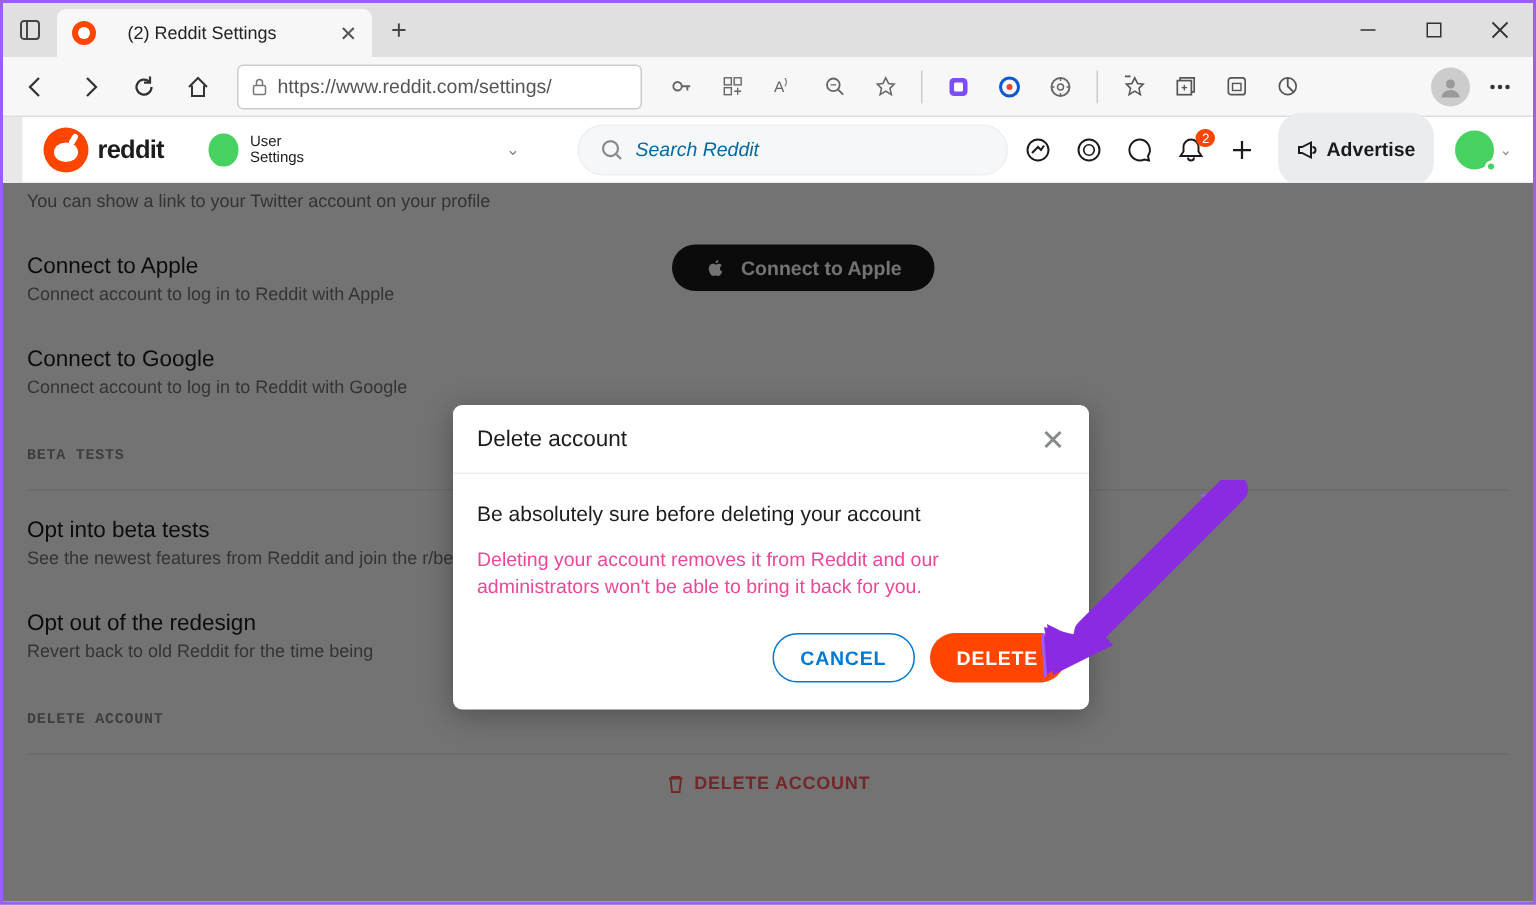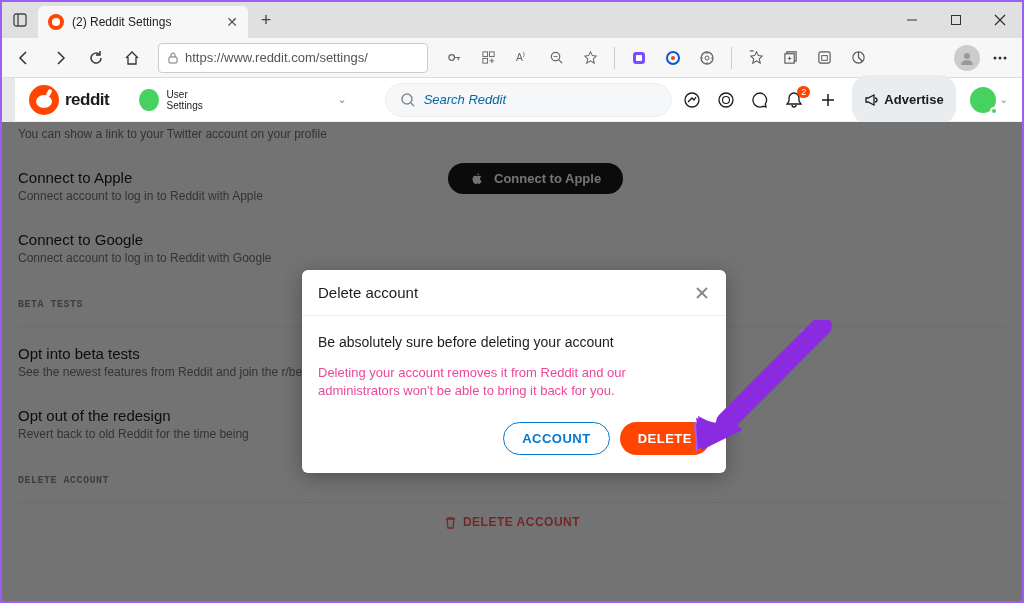--- a/index.html
+++ b/index.html
@@ -3,21 +3,21 @@
 <meta charset="utf-8">
 <style>
 * { margin: 0; padding: 0; box-sizing: border-box; font-family: -apple-system, BlinkMacSystemFont, "Segoe UI", Arial, sans-serif; }
 html, body { width: 1024px; height: 603px; overflow: hidden; }
 body { border: 2px solid #9b5ff7; background: #e8e8e8; }
 
 
 .titlebar { height: 36px; background: #e0e0e0; display: flex; align-items: center; }
 .tab-strip { display: flex; align-items: center; height: 36px; }
 .tab-btn { width: 36px; height: 36px; display: flex; align-items: center; justify-content: center; color: #444; }
-.tab { background: #f7f7f7; height: 32px; margin-top: 4px; display: flex; align-items: center; padding: 0 10px; border-radius: 6px 6px 0 0; gap: 8px; width: 210px; }
+.tab { background: #f7f7f7; height: 32px; margin-top: 4px; display: flex; align-items: center; padding: 0 10px; border-radius: 6px 6px 0 0; gap: 21px; width: 210px; }
 .tab-favicon { width: 16px; height: 16px; background: #ff4500; border-radius: 50%; position: relative; }
 .tab-favicon::after { content: ""; position: absolute; width: 8px; height: 8px; background: white; border-radius: 50%; left: 4px; top: 4px; }
 .tab-title { font-size: 12px; color: #222; flex: 1; white-space: nowrap; overflow: hidden; }
 .tab-close { font-size: 14px; color: #555; }
 .new-tab { width: 28px; height: 28px; display: flex; align-items: center; justify-content: center; color: #444; font-size: 18px; margin-left: 4px; }
 .window-controls { margin-left: auto; display: flex; }
 .win-ctrl { width: 44px; height: 36px; display: flex; align-items: center; justify-content: center; color: #333; }
 
 .toolbar { height: 40px; background: #f7f7f7; display: flex; align-items: center; padding: 0 6px; gap: 4px; border-bottom: 1px solid #ddd; }
 .tb-btn { width: 32px; height: 32px; display: flex; align-items: center; justify-content: center; color: #444; border-radius: 4px; }
@@ -357,21 +357,21 @@
             <line x1="3" y1="3" x2="13" y2="13" stroke="#878a8c" stroke-width="2"></line>
             <line x1="13" y1="3" x2="3" y2="13" stroke="#878a8c" stroke-width="2"></line>
           </svg>
       </span>
     </div>
     <div class="modal-body">
       <div class="modal-subhead">Be absolutely sure before deleting your account</div>
       <div class="modal-text">Deleting your account removes it from Reddit and our administrators won't be able to bring it back for you.</div>
     </div>
     <div class="modal-footer">
-      <button class="btn-cancel">ACCOUNT</button>
+      <button class="btn-cancel">CANCEL</button>
       <button class="btn-delete">DELETE</button>
     </div>
   </div>
 
   <svg class="arrow" width="140" height="140" viewBox="0 0 140 140">
     <defs>
       <linearGradient id="g" x1="0" y1="0" x2="1" y2="1">
         <stop offset="0" stop-color="#a855f7"></stop>
           <stop offset="1" stop-color="#8a2be2"></stop>
       </linearGradient>

